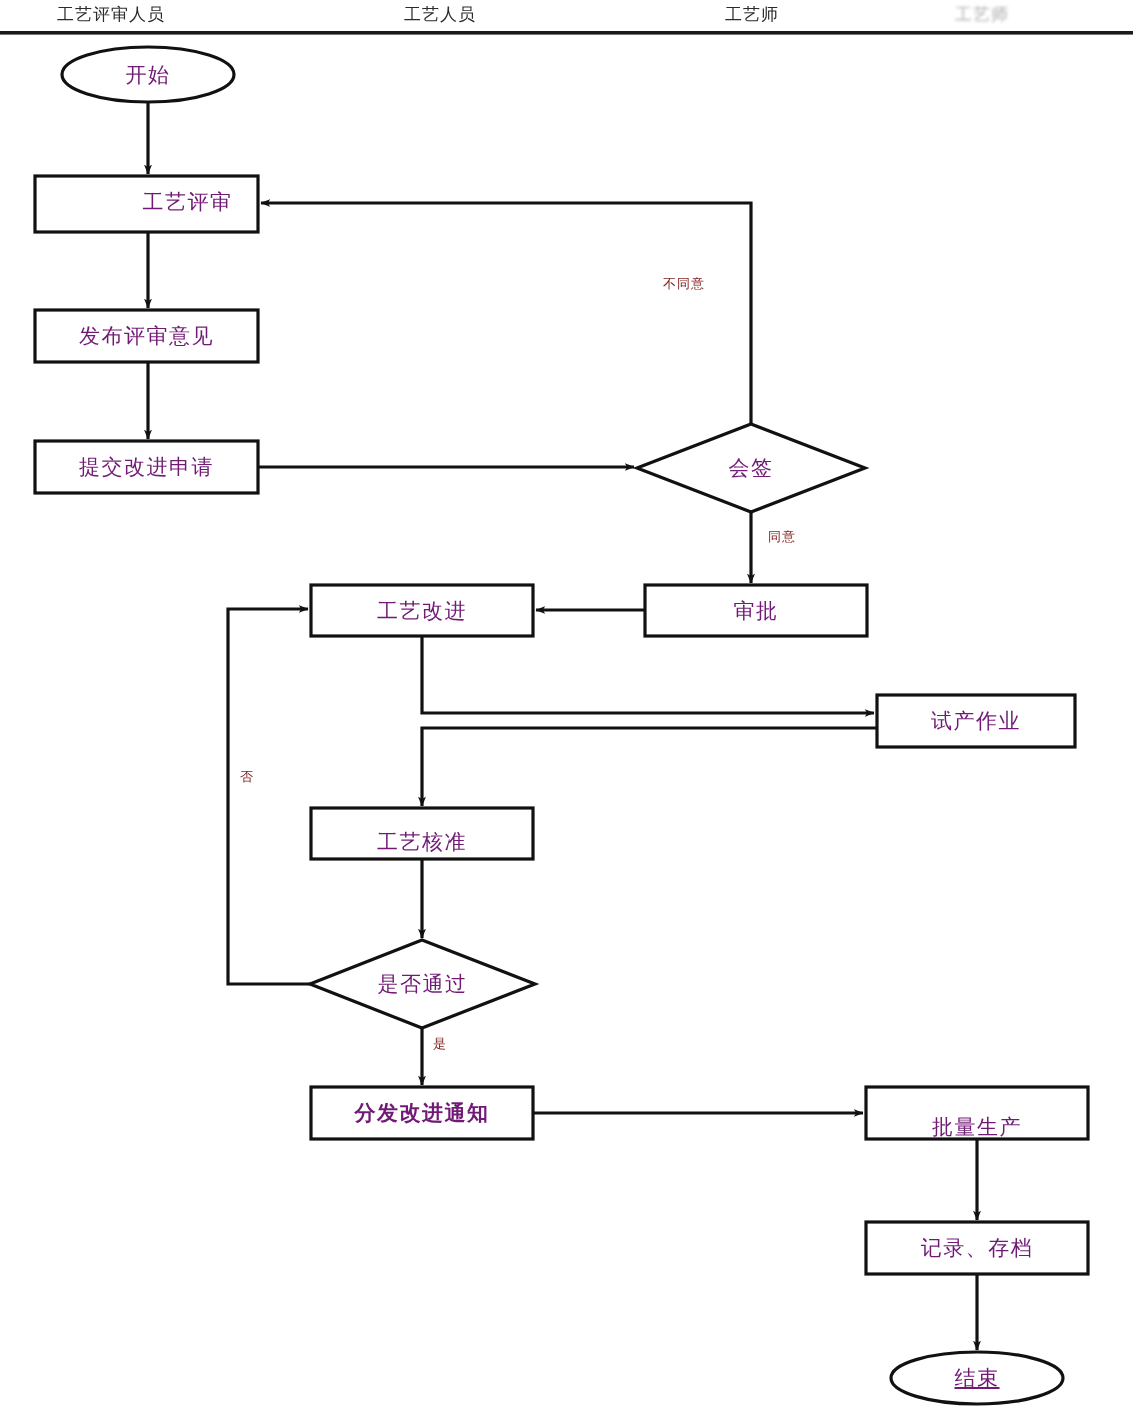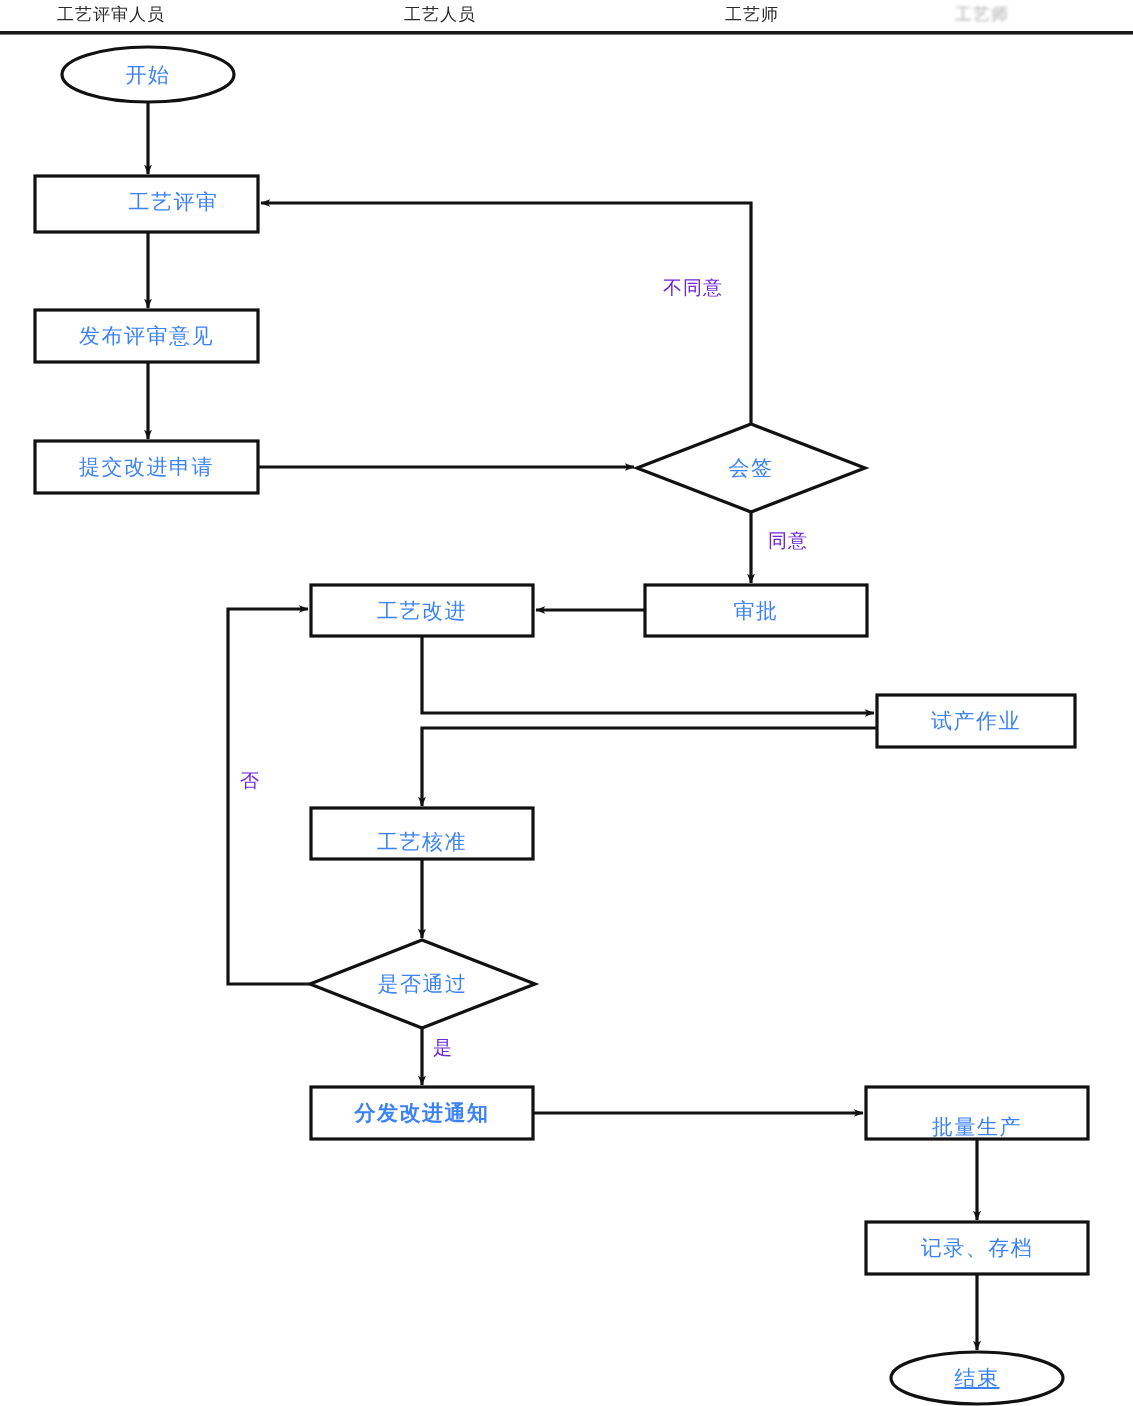--- a/index.html
+++ b/index.html
@@ -50,30 +50,30 @@
     top: 0;
     width: 1133px;
     height: 1406px;
   }
   .node-label {
     position: absolute;
     display: flex;
     align-items: center;
     justify-content: center;
     font-size: 21px;
-    color: #3b82f6;
+    color: #701a75;
     letter-spacing: 1.5px;
     white-space: nowrap;
     pointer-events: none;
     text-align: right;
   }
   .edge-label {
     position: absolute;
-    font-size: 19px;
-    color: #6d28d9;
+    font-size: 13px;
+    color: #7f1d1d;
     letter-spacing: 1px;
     white-space: nowrap;
   }
   .hit {
     position: absolute;
     background: transparent;
   }
 </style>
 </head>
 <body>
@@ -136,21 +136,21 @@
     <rect x="877" y="695" width="198" height="52" fill="#ffffff" stroke="#111111" stroke-width="3.2"></rect>
     <rect x="311" y="808" width="222" height="51" fill="#ffffff" stroke="#111111" stroke-width="3.2"></rect>
     <polygon points="422,940 535,984 422,1028 310,984" fill="#ffffff" stroke="#111111" stroke-width="3.2"></polygon>
     <rect x="311" y="1087" width="222" height="52" fill="#ffffff" stroke="#111111" stroke-width="3.2"></rect>
     <rect x="866" y="1087" width="222" height="52" fill="#ffffff" stroke="#111111" stroke-width="3.2"></rect>
     <rect x="866" y="1222" width="222" height="52" fill="#ffffff" stroke="#111111" stroke-width="3.2"></rect>
     <ellipse cx="977" cy="1378" rx="86" ry="26" fill="#ffffff" stroke="#111111" stroke-width="3.2"></ellipse>
   </svg>
 
   <div class="node-label" style="left:62px;  top:47px;   width:172px; height:55px;">开始</div>
-  <div class="node-label" style="left:37px;  top:176px;  width:223px; height:52px;padding-left:25px;">工艺评审</div>
+  <div class="node-label" style="left:51px;  top:176px;  width:223px; height:52px;padding-left:25px;">工艺评审</div>
   <div class="node-label" style="left:35px;  top:310px;  width:223px; height:52px;">发布评审意见</div>
   <div class="node-label" style="left:35px;  top:441px;  width:223px; height:52px;">提交改进申请</div>
   <div class="node-label" style="left:645px; top:585px;  width:222px; height:51px;">审批</div>
   <div class="node-label" style="left:637px; top:424px;  width:228px; height:88px;">会签</div>
   <div class="node-label" style="left:311px; top:585px;  width:222px; height:51px;">工艺改进</div>
   <div class="node-label" style="left:877px; top:695px;  width:198px; height:52px;">试产作业</div>
   <div class="node-label" style="left:311px; top:808px;  width:222px; height:51px;margin-top:8px;">工艺核准</div>
   <div class="node-label" style="left:310px; top:940px;  width:225px; height:88px;">是否通过</div>
   <div class="node-label" style="left:311px; top:1087px; width:222px; height:52px;font-weight:bold;">分发改进通知</div>
   <div class="node-label" style="left:866px; top:1087px; width:222px; height:52px;margin-top:14px;">批量生产</div>

